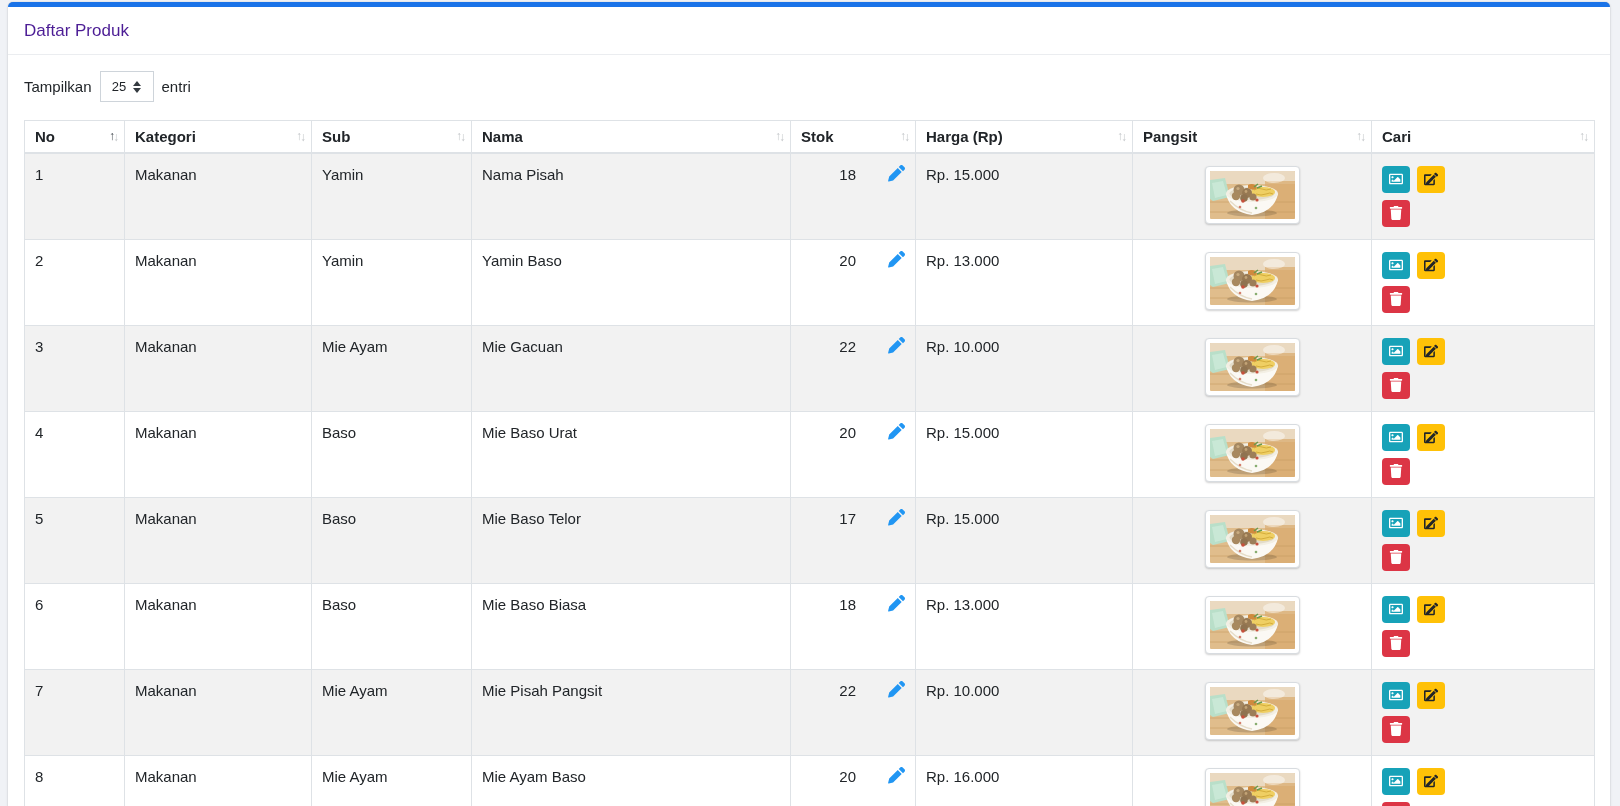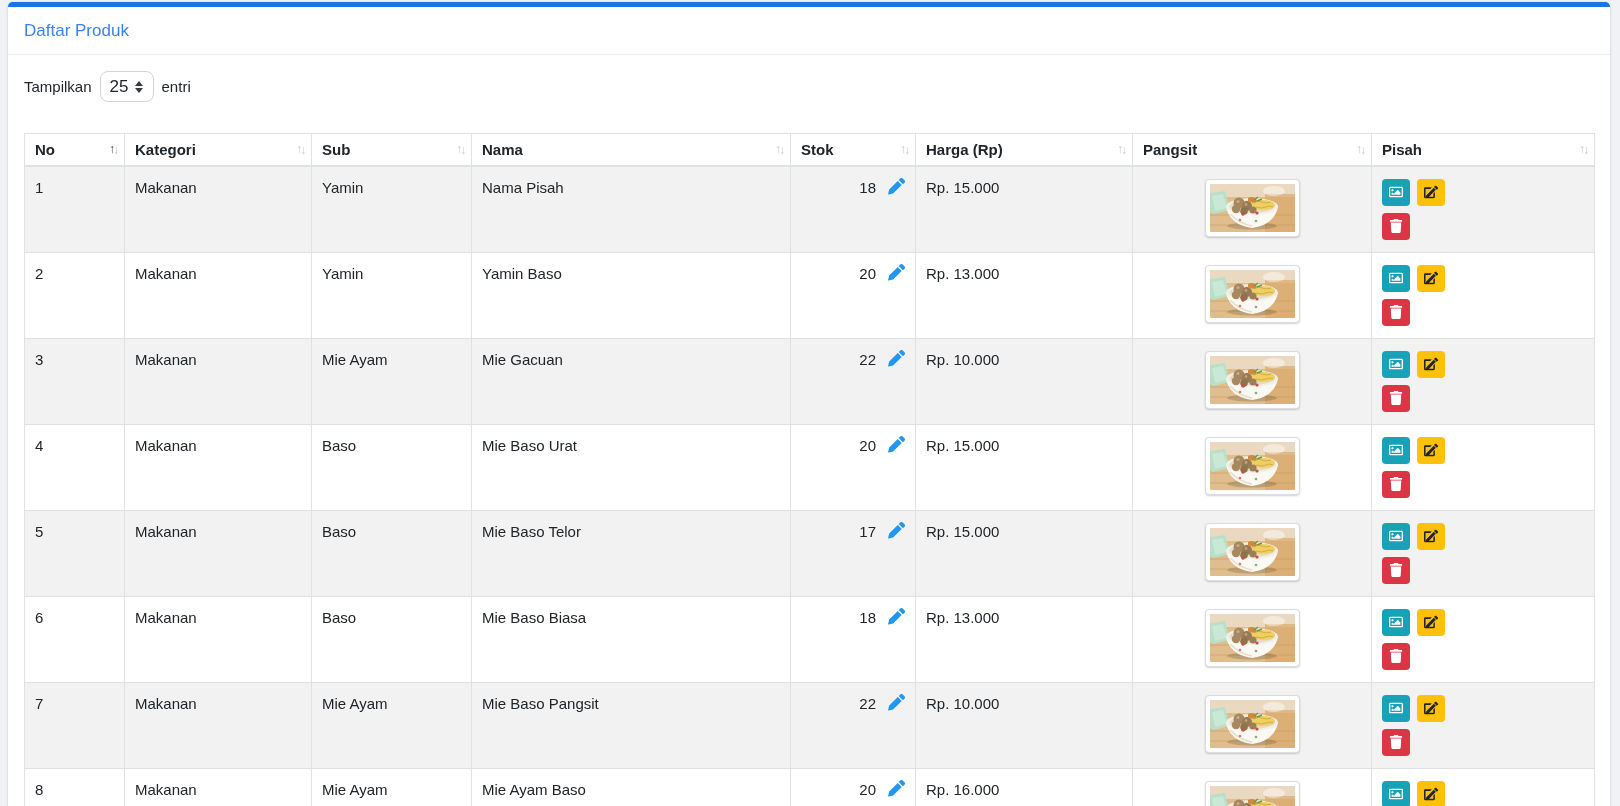--- a/index.html
+++ b/index.html
@@ -11,33 +11,33 @@
   }
   .card {
     position: absolute; left: 8px; top: 2px; width: 1602px; height: 860px;
     background: #fff; border-radius: 5px;
     border-top: 5px solid #1a73e8;
     box-shadow: 0 0 1px rgba(0,0,0,.25), 0 1px 3px rgba(0,0,0,.12);
   }
   .card-header {
     padding: 14px 16px 13px 16px;
     border-bottom: 1px solid #ebedf0;
-    font-size: 17px; color: #3b82f6;
+    font-size: 17px; color: #4c1d95;
   }
   .card-body { padding: 16px; }
   
-  .controls { display: flex; justify-content: space-between; align-items: center; margin-bottom: 31px; height: 31px; }
+  .controls { display: flex; justify-content: space-between; align-items: center; margin-bottom: 18px; height: 31px; }
   .length-ctl, .search-ctl { display: flex; align-items: center; font-size: 15px; color: #212529; }
   .length-ctl .lbl { margin: 0 8px 0 0; }
   .length-ctl .lbl.after { margin: 0 0 0 8px; }
   .select-box {
     width: 54px; height: 31px; background: #fff;
-    border: 1px solid #ced4da; border-radius: 8px;
+    border: 1px solid #ced4da; border-radius: 0;
     display: inline-flex; align-items: center; justify-content: center; gap: 7px;
-    font-size: 17px; cursor: pointer; user-select: none;
+    font-size: 13px; cursor: pointer; user-select: none;
   }
   .sel-arrows { display: inline-flex; flex-direction: column; gap: 2px; }
   .tri-up { width: 0; height: 0; border-left: 4px solid transparent; border-right: 4px solid transparent; border-bottom: 5px solid #343a40; }
   .tri-dn { width: 0; height: 0; border-left: 4px solid transparent; border-right: 4px solid transparent; border-top: 5px solid #343a40; }
   .search-ctl .lbl { margin-right: 9px; }
   .search-input {
     width: 172px; height: 31px; border: 1px solid #ced4da; border-radius: 4px;
     padding: 4px 8px; font-size: 14px; font-family: inherit; outline: none; background: #fff;
   }
   
@@ -54,21 +54,21 @@
   .sorters {
     position: absolute; right: 7px; top: 50%; transform: translateY(-52%);
     font-size: 12px; line-height: 1; color: #c3c6c9; letter-spacing: -2px; white-space: nowrap;
   }
   .sorters .s-up, .sorters .s-dn { color: #c3c6c9; }
   .sorters .s-dn { position: relative; top: 1px; }
   th.sorting-asc .sorters .s-up { color: #40474e; }
   .data-table tbody td { height: 80px; vertical-align: top; padding: 12px 10px; }
   .data-table tbody tr:nth-child(odd) { background: #f2f2f2; }
   .data-table tbody tr:nth-child(even) { background: #fff; }
-  td.c-stok .stok-wrap { display: flex; justify-content: flex-end; align-items: flex-start; gap: 12px; padding-right: 0px; }
+  td.c-stok .stok-wrap { display: flex; justify-content: flex-end; align-items: flex-start; gap: 32px; padding-right: 0px; }
   td.c-stok { padding-right: 6px; }
   .stok-edit { display: inline-block; width: 17px; height: 17px; cursor: pointer; margin-top: -1px; }
   .stok-edit svg { width: 17px; height: 17px; display: block; }
   td.c-harga { padding-right: 11px; }
   td.c-gambar { text-align: center; padding-top: 10px; }
   .thumb {
     display: inline-block; background: #fff; border: 1px solid #d8dce0; border-radius: 4px;
     padding: 4px; box-shadow: 0 1px 2px rgba(0,0,0,.18);
   }
   .thumb svg { display: block; width: 85px; height: 48px; border-radius: 1px; }
@@ -141,21 +141,21 @@
   </th>
             <th class="sorting">
     <span>Harga (Rp)</span>
     <span class="sorters"><span class="s-up">↑</span><span class="s-dn">↓</span></span>
   </th>
             <th class="sorting">
     <span>Pangsit</span>
     <span class="sorters"><span class="s-up">↑</span><span class="s-dn">↓</span></span>
   </th>
             <th class="sorting">
-    <span>Pisah</span>
+    <span>Cari</span>
     <span class="sorters"><span class="s-up">↑</span><span class="s-dn">↓</span></span>
   </th>
           </tr>
       </thead>
       <tbody id="table-body">
           <tr>
     <td class="c-no">1</td>
     <td class="c-kategori">Makanan</td>
     <td class="c-sub">Yamin</td>
     <td class="c-nama">Nama Pisah</td>
@@ -571,21 +571,21 @@
         <svg viewBox="0 0 448 512">
                   <path fill="#ffffff" d="M432 32H312l-9-19c-4-8-12-13-21-13H166c-9 0-17 5-21 13l-9 19H16C7 32 0 39 0 48v32c0 9 7 16 16 16h416c9 0 16-7 16-16V48c0-9-7-16-16-16zM53 467c2 25 23 45 48 45h246c25 0 46-20 48-45l21-339H32l21 339z"></path>
                 </svg>
       </button>
     </td>
   </tr>
           <tr>
     <td class="c-no">7</td>
     <td class="c-kategori">Makanan</td>
     <td class="c-sub">Mie Ayam</td>
-    <td class="c-nama">Mie Baso Pangsit</td>
+    <td class="c-nama">Mie Pisah Pangsit</td>
     <td class="c-stok">
       <div class="stok-wrap">
         <span>22</span>
         <a class="stok-edit">
                   <svg viewBox="0 0 512 512">
                     <path fill="#2196f3" d="M497 71 441 15c-20-20-52-20-72 0l-46 46 128 128 46-46c20-20 20-52 0-72zM294 90 36 348 4 476c-3 13 9 25 22 22l128-32 258-258L294 90z"></path>
                   </svg>
                 </a>
       </div>
     </td>

